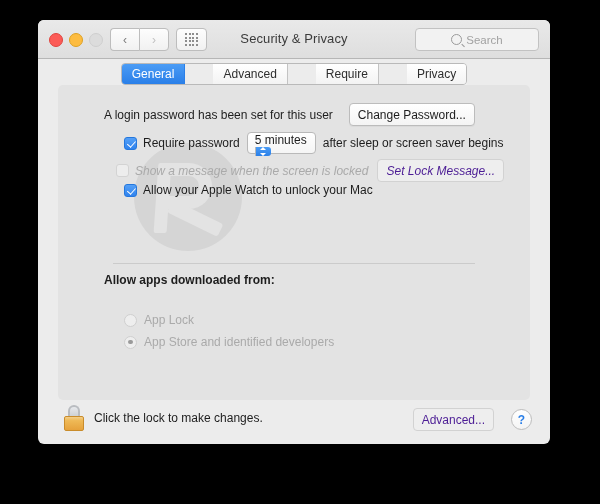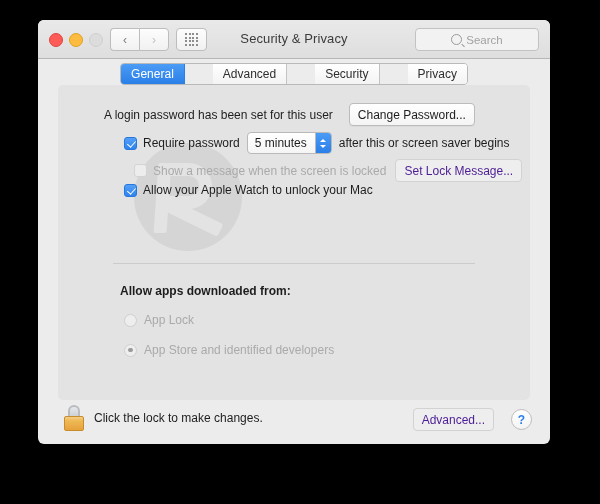--- a/index.html
+++ b/index.html
@@ -304,20 +304,21 @@
   
   .popup {
     height: 20px;
     display: inline-flex;
     align-items: center;
     background: linear-gradient(to bottom, #ffffff, #f5f5f5);
     border: 1px solid #b9b9b9;
     border-radius: 4px;
     padding-left: 7px;
     margin: 0 7px;
+    flex-direction: column;
   }
   .popup .val { font-size: 12px; color: #1d1d1d; padding-right: 8px; }
   .popup .arrows {
     width: 15px;
     align-self: stretch;
     background: linear-gradient(to bottom, #4b9cf5, #2a7fe8);
     border-left: 1px solid #b9b9b9;
     border-radius: 0 3px 3px 0;
     display: flex;
     flex-direction: column;
@@ -454,21 +455,21 @@
       <div id="search">
         <span class="mag"></span>
         <span class="ph">Search</span>
       </div>
     </div>
 
     <div id="tabbar">
       <div class="tabs">
         <div class="tab active">General</div>
         <div class="tab">Advanced</div>
-        <div class="tab">Security</div>
+        <div class="tab">Require</div>
         <div class="tab">Privacy</div>
       </div>
     </div>
 
     <div id="panel">
 
       <div id="watermark">
         <span class="r-stem"></span>
         <span class="r-bowl"></span>
         <span class="r-leg"></span>
@@ -484,46 +485,46 @@
         <div class="row" style="left:66px; top:47px;">
           <span class="cbox on"></span>
           <span class="lbl">Require password</span>
           <span class="popup">
             <span class="val">5 minutes</span>
             <span class="arrows">
               <span class="up"></span>
                 <span class="dn"></span>
             </span>
           </span>
-          <span class="lbl">after this or screen saver begins</span>
-        </div>
-
-        <div class="row" style="left:76px; top:74px;">
+          <span class="lbl">after sleep or screen saver begins</span>
+        </div>
+
+        <div class="row" style="left:58px; top:74px;font-style:italic;">
           <span class="cbox off-dim"></span>
           <span class="lbl dim">Show a message when the screen is locked</span>
           <span class="pushbtn disabled" style="margin-left:9px;">Set Lock Message...</span>
         </div>
 
         <div class="row" style="left:66px; top:98px;">
           <span class="cbox on"></span>
           <span class="lbl">Allow your Apple Watch to unlock your Mac</span>
         </div>
 
         <div id="sep"></div>
 
-        <div class="row" style="left:46px; top:199px;margin-left:16px;">
+        <div class="row" style="left:46px; top:188px;">
           <span class="lbl" style="font-weight:700;">Allow apps downloaded from:</span>
         </div>
 
         <div class="row" style="left:66px; top:228px;">
           <span class="radio"></span>
           <span class="lbl dim">App Lock</span>
         </div>
 
-        <div class="row" style="left:66px; top:258px;">
+        <div class="row" style="left:66px; top:250px;">
           <span class="radio sel"></span>
           <span class="lbl dim">App Store and identified developers</span>
         </div>
 
       </div>
     </div>
 
     <div id="bottombar">
       <div id="lock">
         <span class="shackle"></span>

